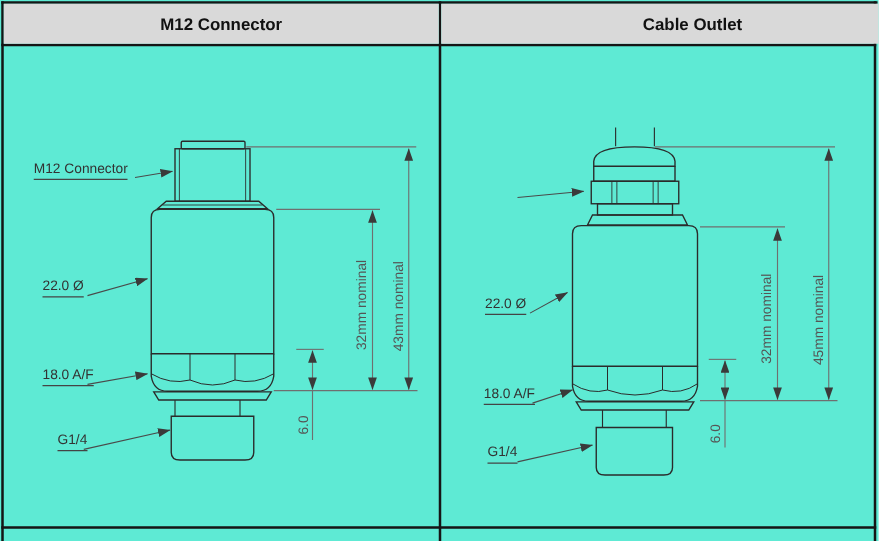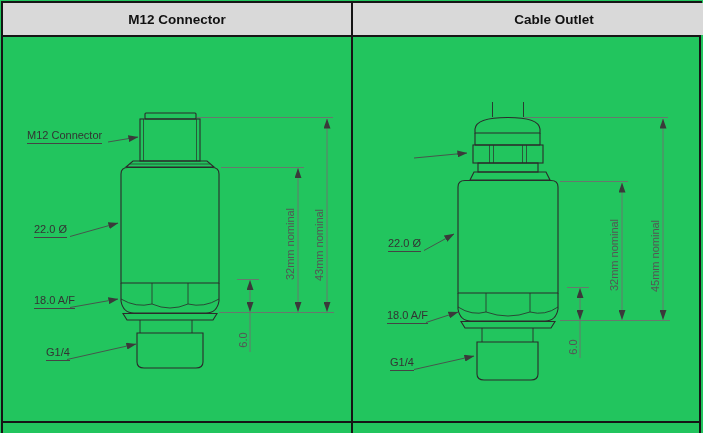--- a/index.html
+++ b/index.html
@@ -1,17 +1,17 @@
 <!DOCTYPE html>
 <html><head>
 <meta charset="utf-8">
 <style>
   html,body{margin:0;padding:0;background:#fff;}
   .page{
-    position:relative;width:703px;height:433px;background:#22c55e;
+    position:relative;width:703px;height:433px;background:#5eead4;
     font-family:"Liberation Sans", sans-serif;overflow:hidden;
   }
   
   .frame{position:absolute;background:#151515;}
   .hdr-cell{
     position:absolute;top:3px;height:32px;background:#d9d9d9;
     display:flex;align-items:center;justify-content:center;
     font-size:13.5px;font-weight:bold;color:#111;
   }
   svg.art{position:absolute;left:0;top:0;}

